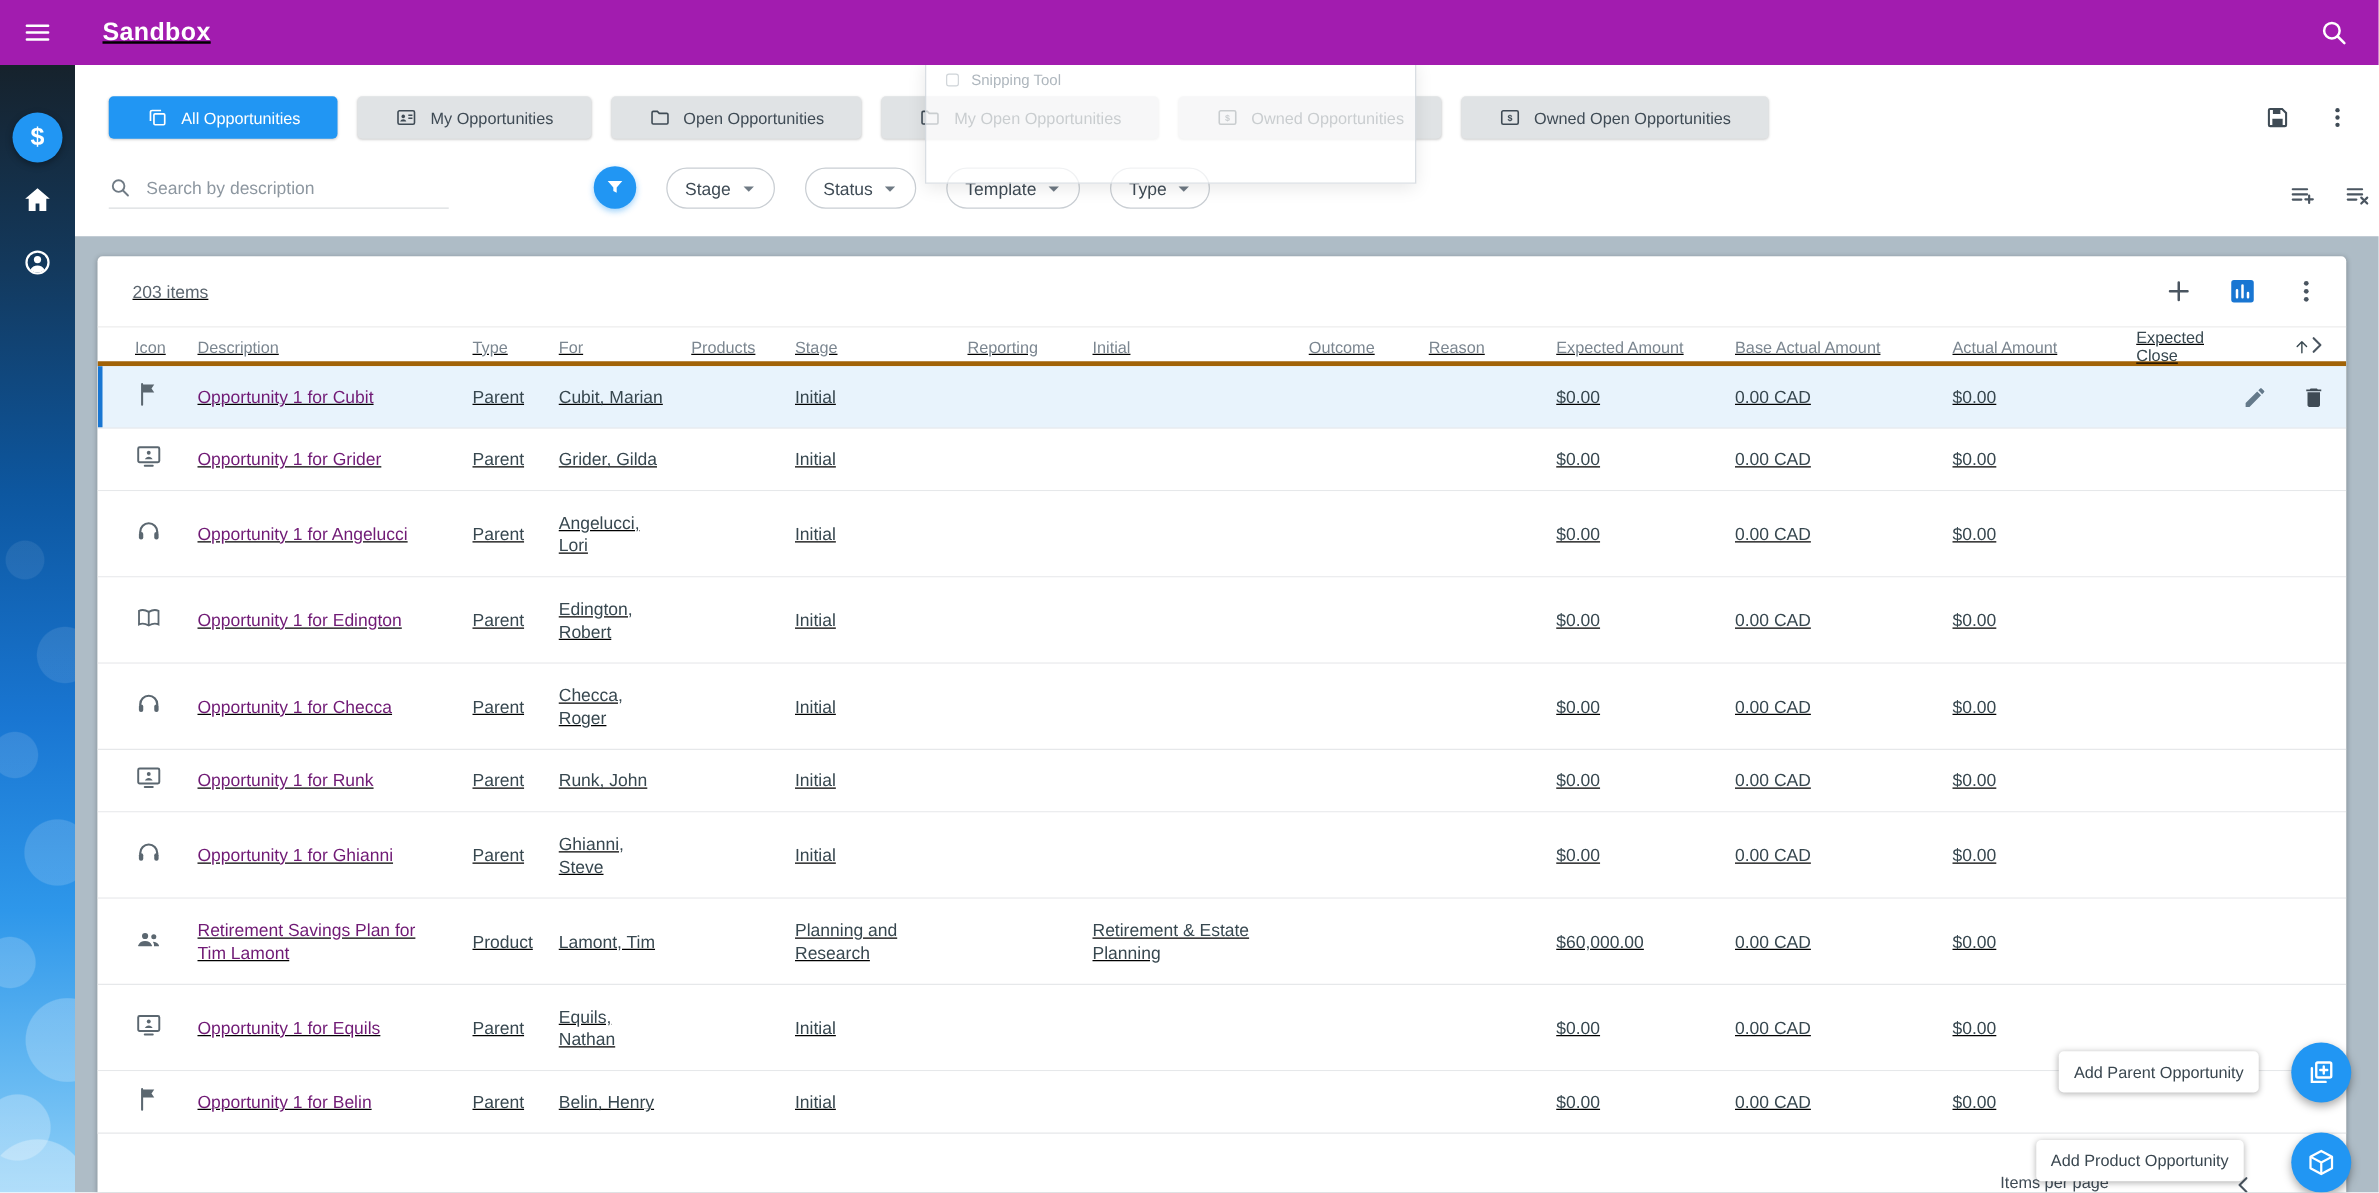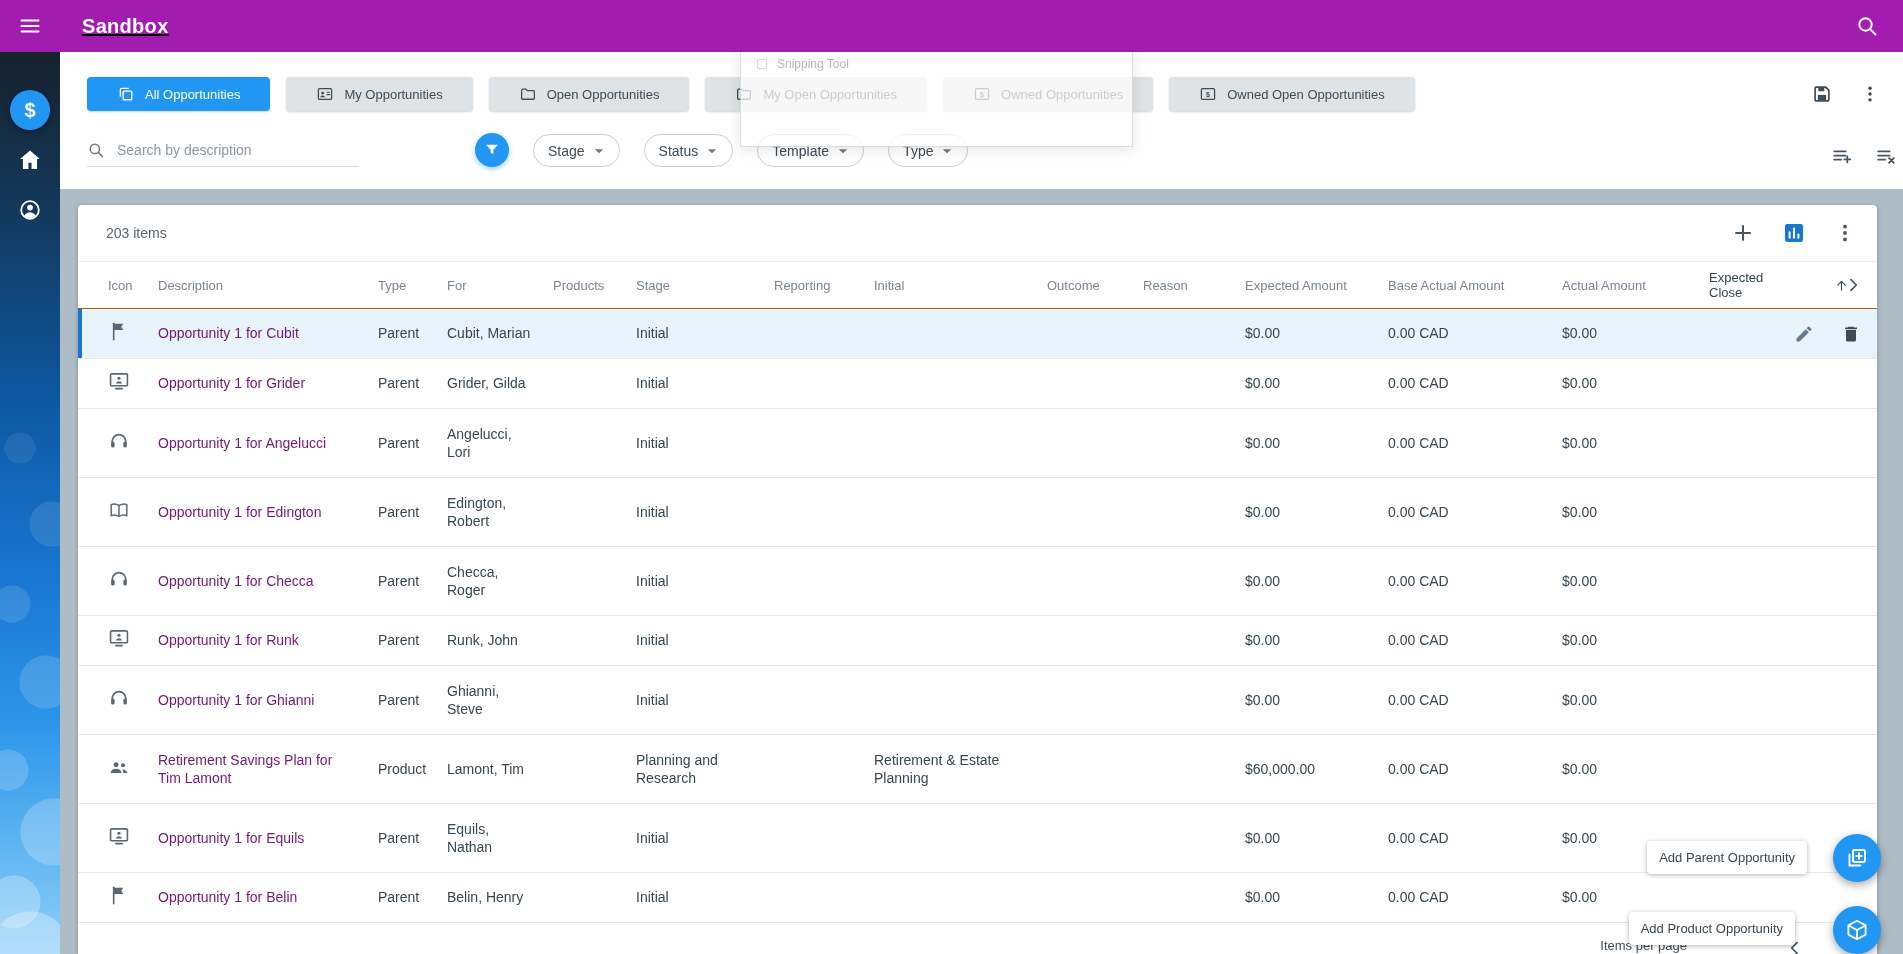--- a/index.html
+++ b/index.html
@@ -64,29 +64,29 @@
     border:none; color:#fff; display:flex; align-items:center; justify-content:center; cursor:pointer;
     box-shadow:0 2px 5px rgba(33,150,243,.45); }
   .select-pill { margin-left:24px; height:33px; border:1px solid #c9ced3; border-radius:17px; background:#fff;
     display:inline-flex; align-items:center; gap:4px; padding:0 10px 0 14px; font-size:14px; color:#3f4b55; cursor:pointer; }
   .select-pill .icon { color:#6f7a84; }
   .filter-row-actions { margin-left:auto; display:flex; gap:22px; align-items:center; color:#4a5560; }
 
   
   .content-bg { flex:1; margin-top:22px; background:#aebcc6; padding:16px 26px 0 18px; position:relative; }
   .card { background:#fff; border-radius:4px 4px 0 0; height:100%; position:relative; overflow:hidden;
-    box-shadow:0 1px 4px rgba(0,0,0,.25); }
+    box-shadow:0 1px 4px rgba(0,0,0,.25);text-decoration:underline; }
   .card-head { height:56px; display:flex; align-items:center; padding:0 20px 0 28px; }
   .count-label { font-size:14px; color:#5a646d; }
   .card-head-actions { margin-left:auto; display:flex; gap:27px; align-items:center; color:#4a5560; }
 
   .grid14 { display:grid;
     grid-template-columns:50px 220px 69px 106px 83px 138px 100px 173px 96px 102px 143px 174px 147px minmax(110px,1fr);
     padding:0 18px 0 30px; align-items:center; }
-  .thead { height:48px; border-top:1px solid #ededed; border-bottom:1px solid #a16207; position:relative; }
+  .thead { height:32px; border-top:1px solid #ededed; border-bottom:4px solid #a16207; position:relative; }
   .th { font-size:13px; color:#7b8690; display:flex; align-items:center; gap:5px; padding-right:10px; cursor:pointer; }
   .th-sorted { color:#37474f;gap:44px; }
   .th .icon { color:#37474f; }
   .thead-chevron { position:absolute; right:14px; top:50%; transform:translateY(-50%); color:#4a5560; }
 
   .trow { min-height:50px; border-bottom:1px solid #e6e8ea; position:relative; cursor:pointer; background:#fff; }
   .trow.tall { min-height:69px; }
   .trow.selected { background:#e8f3fc; box-shadow:inset 4px 0 0 0 #1976d2; }
   .cell { font-size:14px; color:#37474f; white-space:pre-line; line-height:1.3; padding-right:12px; }
   .cell-description { color:#701a75; }

